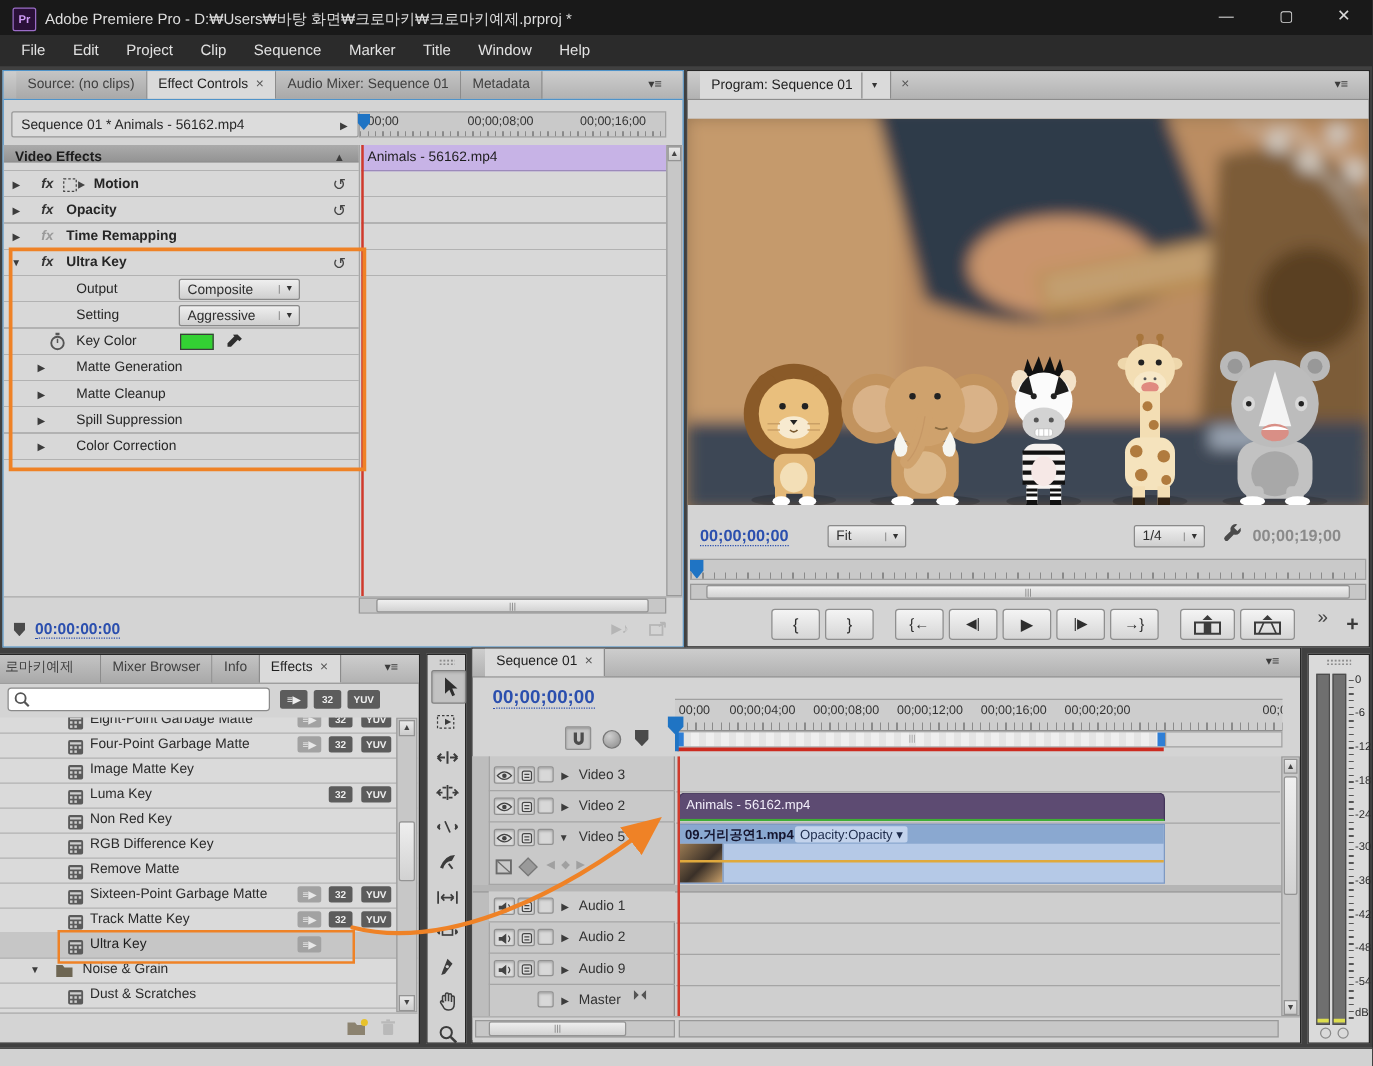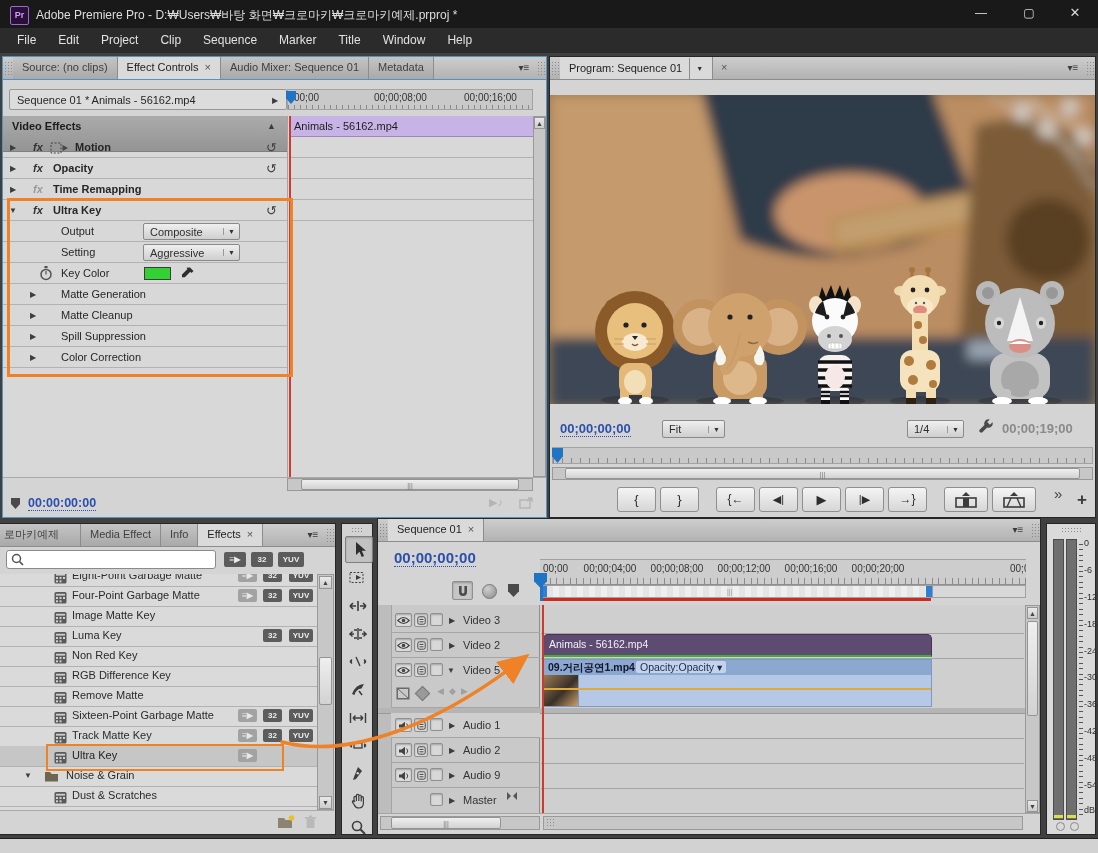--- a/index.html
+++ b/index.html
@@ -96,21 +96,21 @@
     <div class="abs" style="left:283px;top:34px;width:10px;height:13px;background:#1f74c4;clip-path:polygon(0 0,100% 0,100% 55%,50% 100%,0 55%);z-index:5;"></div>
 
     <div class="abs" style="left:0;top:59px;width:543px;height:361px;background:#d8d8d8;overflow:hidden;">
 
       <div class="abs" style="left:0;top:0;width:284px;height:253px;background:repeating-linear-gradient(to bottom,transparent 0 20px,#b2b2b2 20px 21px);"></div>
 
       <div class="abs" style="left:286px;top:0;width:244px;height:106px;background:repeating-linear-gradient(to bottom,transparent 0 20px,#b2b2b2 20px 21px);"></div>
 
       <div class="abs" style="left:284px;top:0;width:1px;height:100%;background:#a5a5a5;"></div>
 
-      <div class="abs" style="left:0;top:0;width:284px;height:36px;background:linear-gradient(#ababab,#949494);border-bottom:1px solid #7f7f7f;box-sizing:border-box;">
+      <div class="abs" style="left:0;top:0;width:284px;height:14px;background:linear-gradient(#ababab,#949494);border-bottom:1px solid #7f7f7f;box-sizing:border-box;">
         <span class="ecl bold" style="left:9px;color:#1c1c1c;">Video Effects</span>
         <span class="tw" style="left:264px;font-size:9px;">▲</span>
       </div>
       <div class="abs" style="left:286px;top:0;width:244px;height:21px;background:#c7b3e6;border-bottom:1px solid #9c8abb;box-sizing:border-box;">
         <span class="ecl" style="left:5px;color:#1d1d1d;">Animals - 56162.mp4</span>
       </div>
 
       <div class="abs" style="left:0;top:21px;width:284px;height:21px;">
         <span class="tw" style="left:7px;">▶</span>
         <span class="fx" style="left:30px;">fx</span>
@@ -437,21 +437,21 @@
           <path d="M11 0 l4 4 h-8 z" fill="#3c3c3c"></path>
         </svg>
     </div>
     <div class="abs" style="left:504px;top:428px;font-size:15px;color:#444;">»</div>
     <div class="abs" style="left:527px;top:433px;font-size:17px;font-weight:bold;color:#3a3a3a;">+</div>
   </div>
 
   <div class="panel" style="left:0;top:523px;width:336px;height:312px;border-left:none;">
     <div class="tabbar">
       <div class="tab" style="width:72px;padding:0 4px;">로마키예제</div>
-      <div class="tab">Media Effect</div>
+      <div class="tab">Mixer Browser</div>
       <div class="tab">Info</div>
       <div class="tab active"><span>Effects</span><span class="x">×</span></div>
       <div class="pmenu">▾≡</div>
       <div class="grip"></div>
     </div>
 
     <div class="abs" style="left:6px;top:26px;width:210px;height:19px;background:#fff;border:1px solid #8a8a8a;border-radius:3px;box-sizing:border-box;">
       <span class="abs" style="left:4px;top:2px;">
           <svg width="13" height="13" viewBox="0 0 13 13">
             <circle cx="5.5" cy="5.5" r="4" fill="none" stroke="#555" stroke-width="1.5"></circle>

